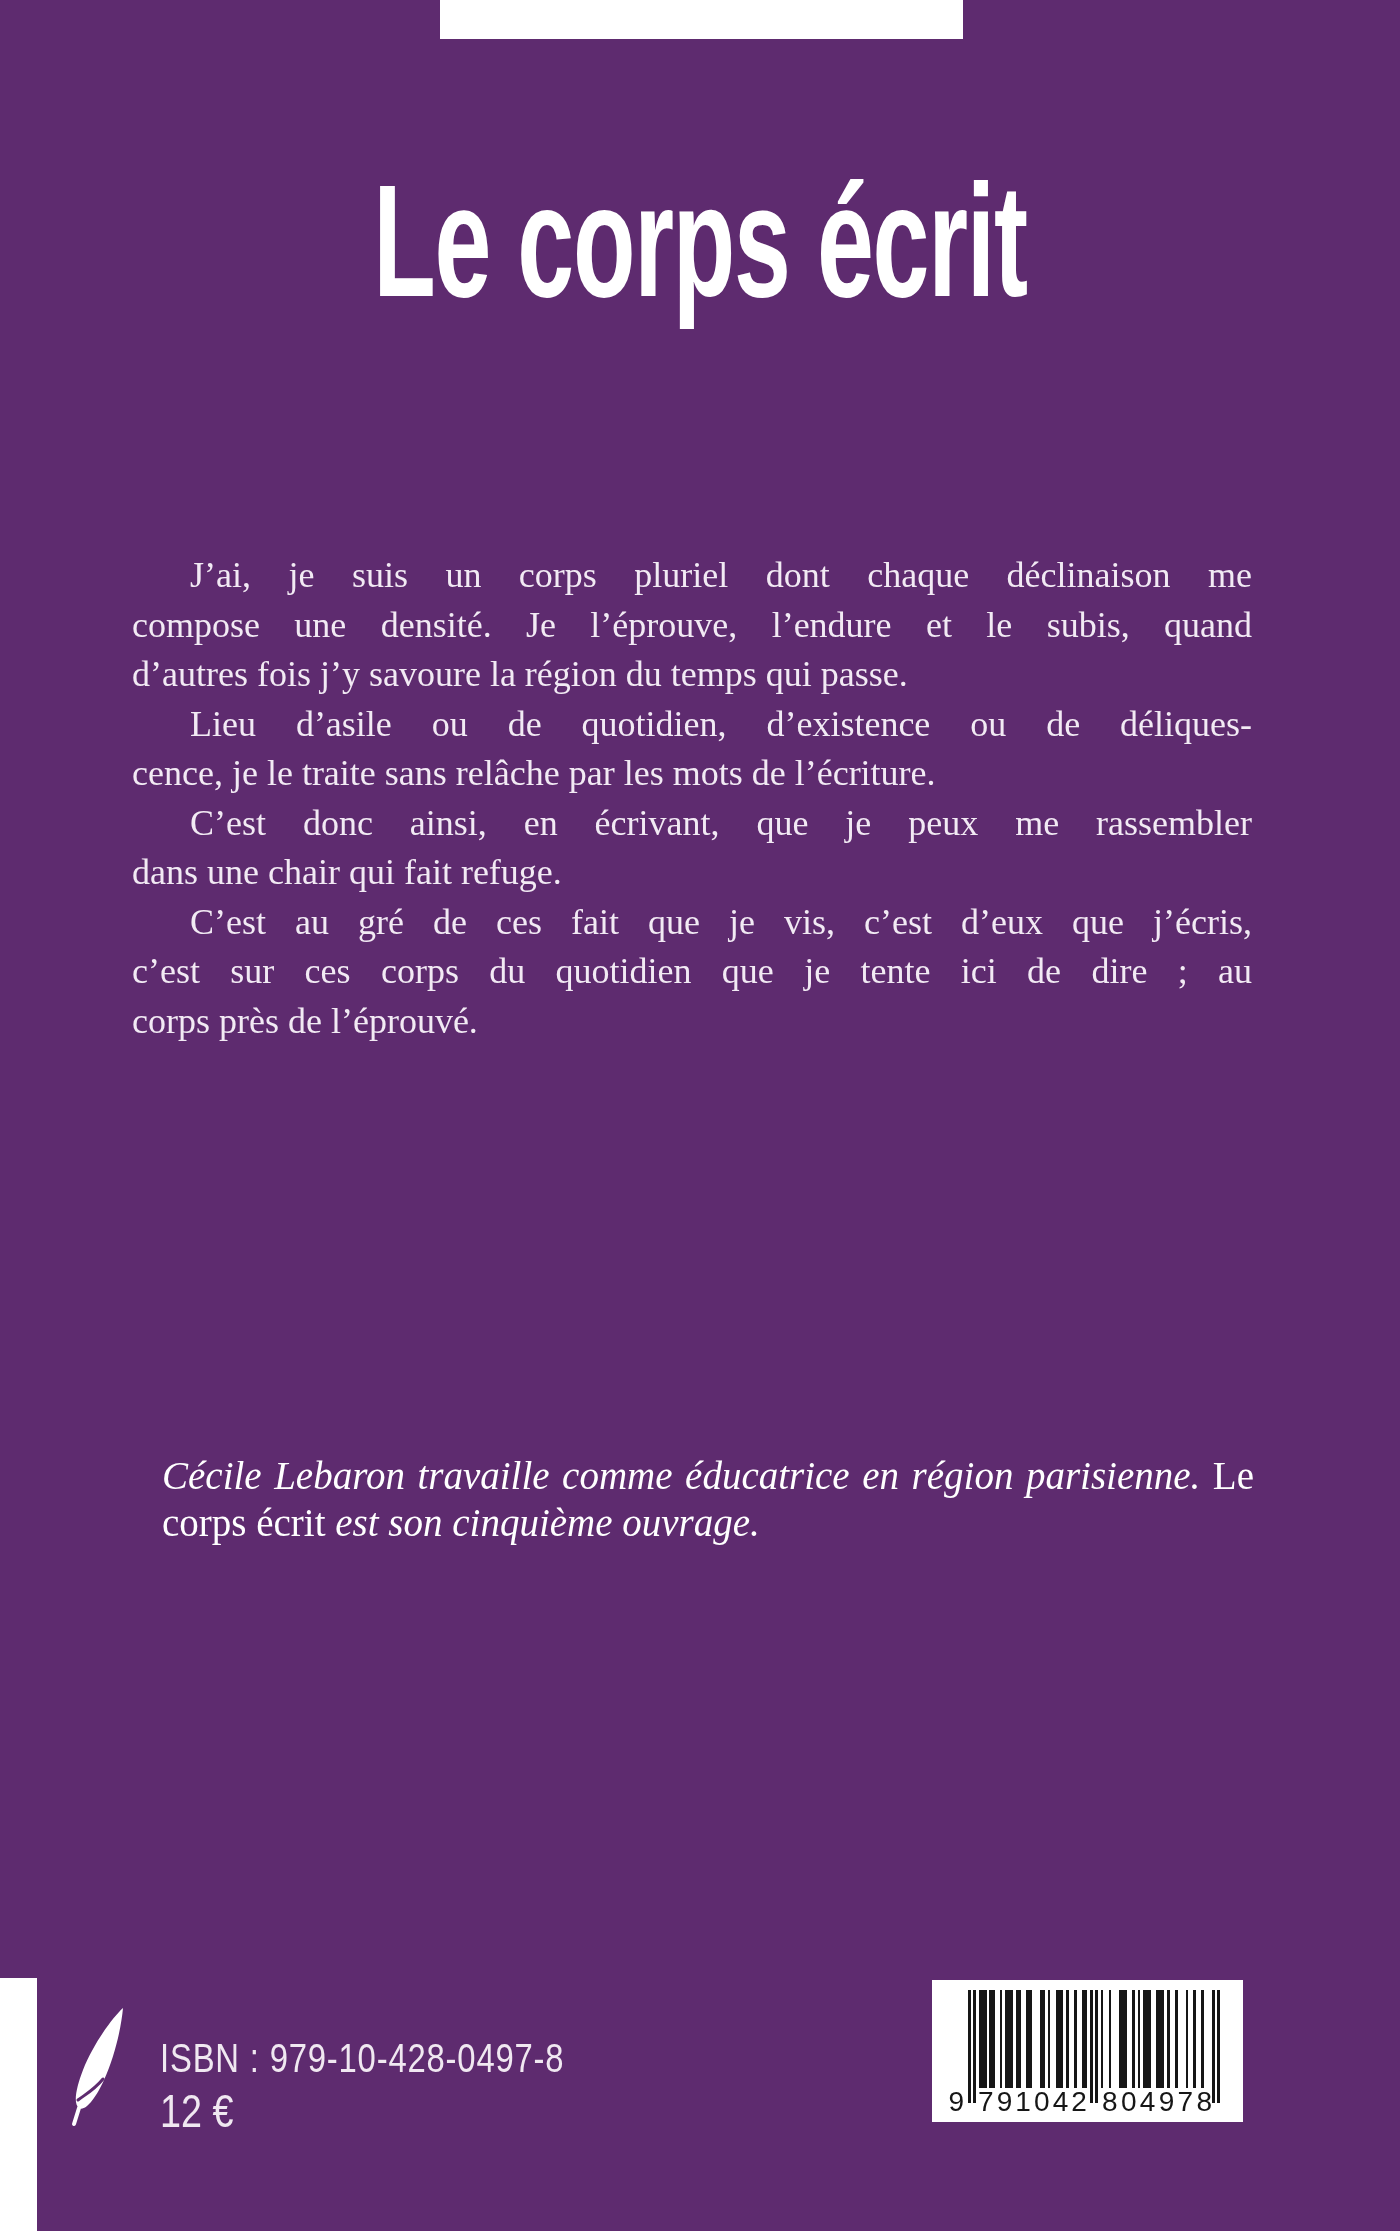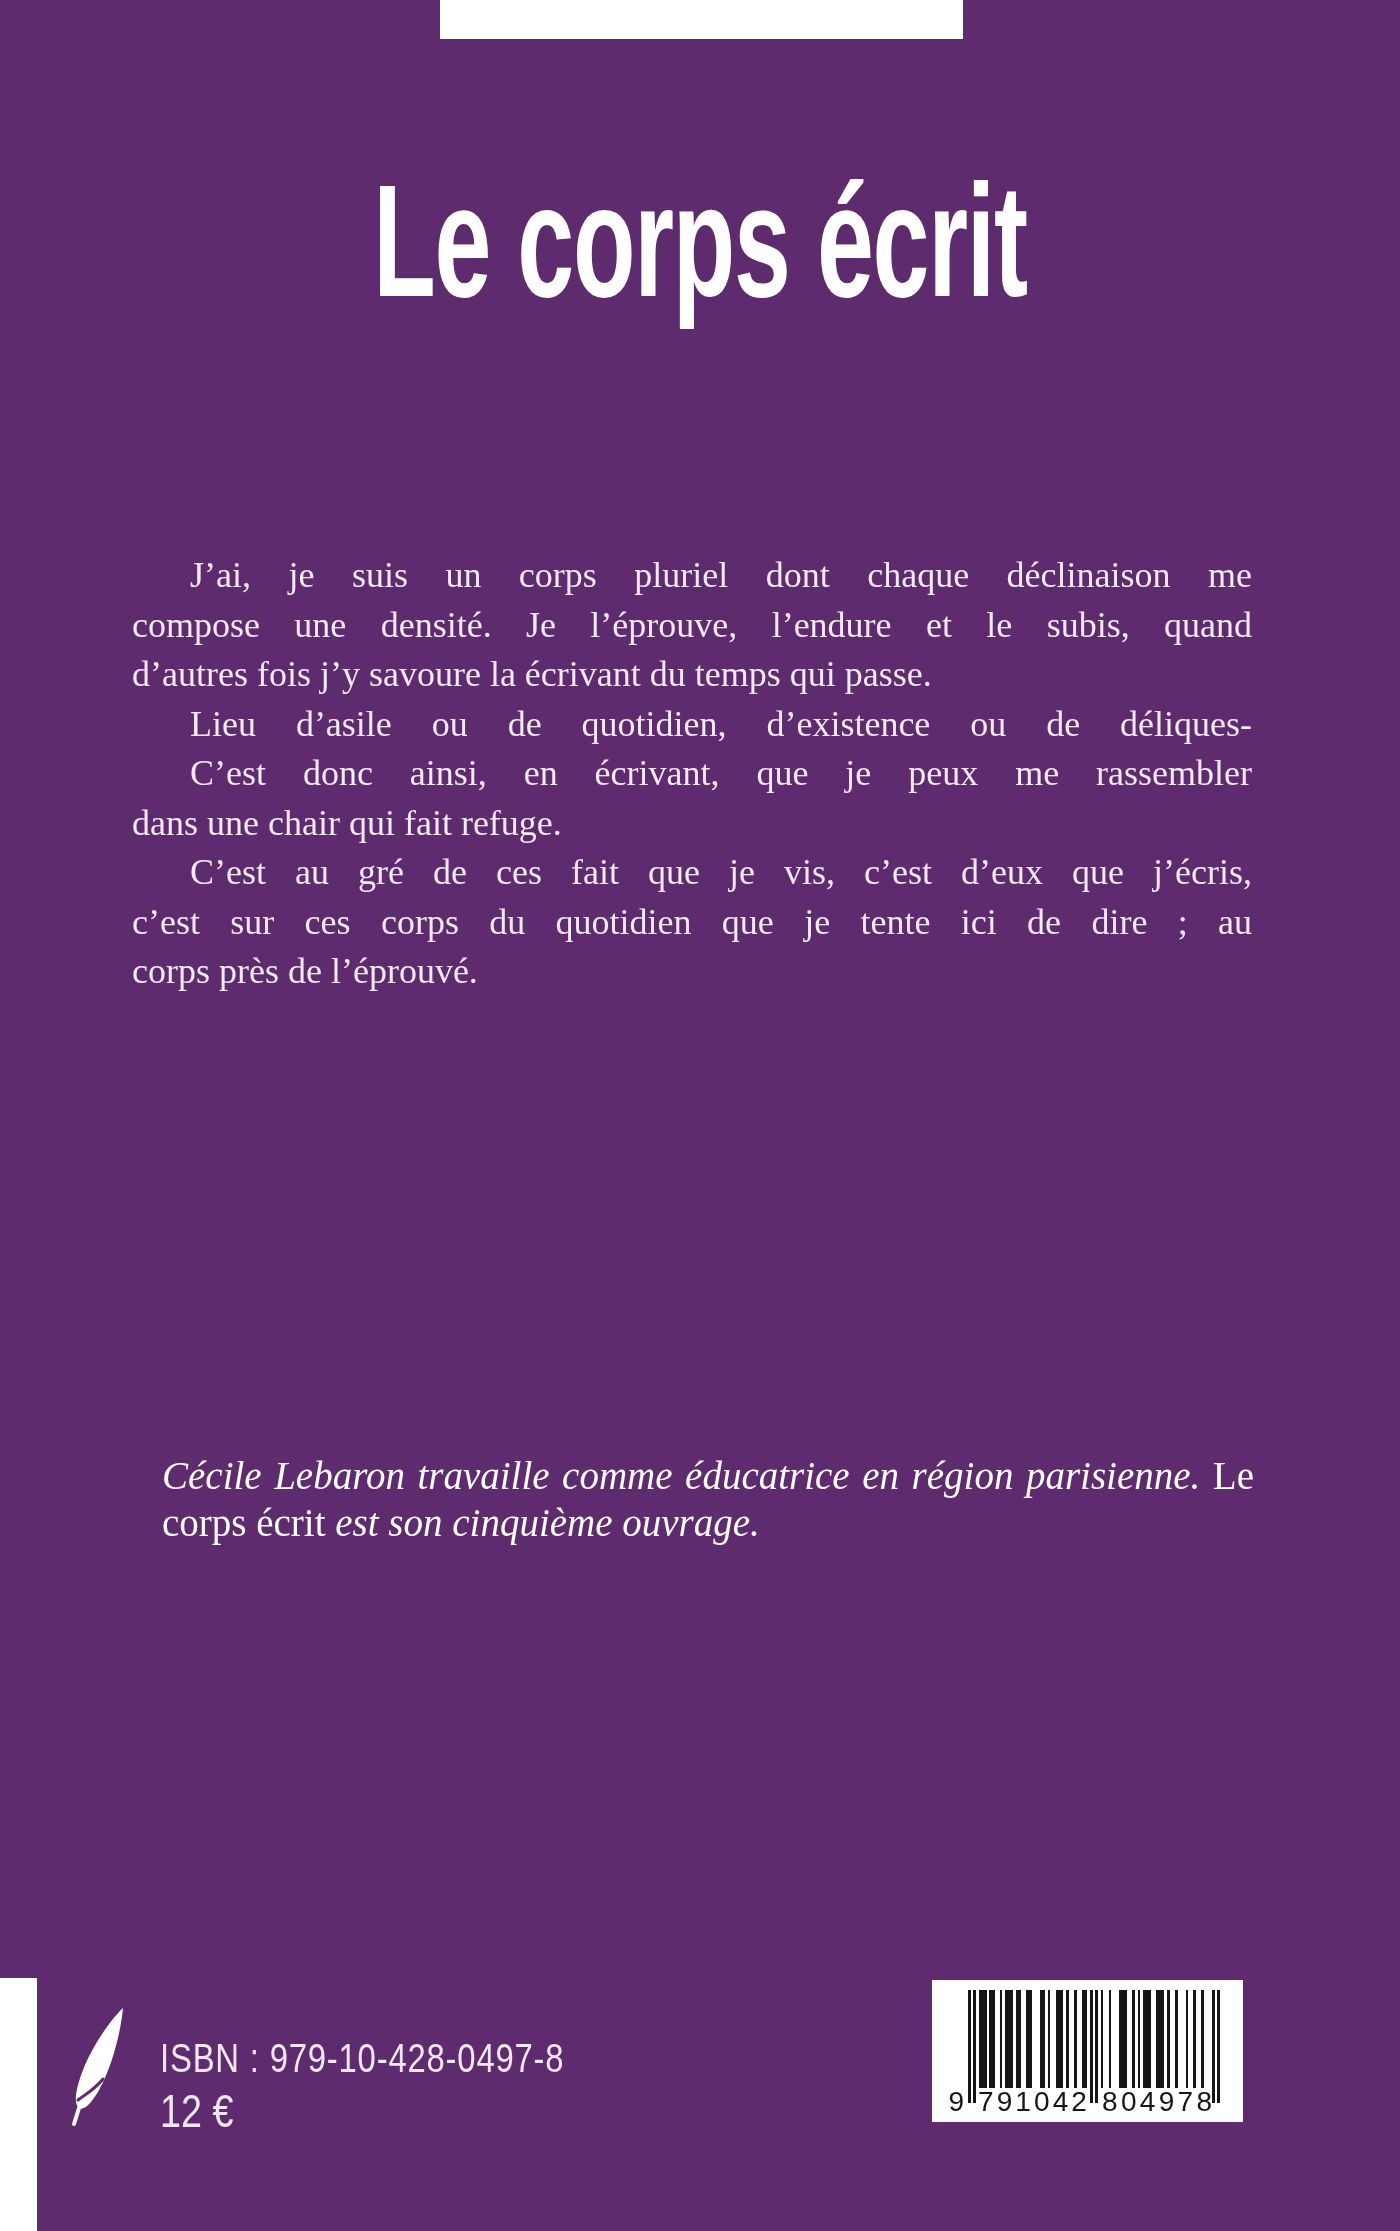--- a/index.html
+++ b/index.html
@@ -99,22 +99,23 @@
 
 <div class="cover" style="background: rgb(94, 43, 111);">
 
   <div class="top-notch"></div>
 
   <h1 class="book-title" style="color: rgb(255, 255, 255);">Le corps écrit</h1>
 
   <div class="synopsis" style="color: rgb(242, 234, 244);">
       <div class="line indent just">J’ai, je suis un corps pluriel dont chaque déclinaison me</div>
       <div class="line just">compose une densité. Je l’éprouve, l’endure et le subis, quand</div>
-      <div class="line">d’autres fois j’y savoure la écrivant du temps qui passe.</div>
+      <div class="line">d’autres fois j’y savoure la région du temps qui passe.</div>
       <div class="line indent just">Lieu d’asile ou de quotidien, d’existence ou de déliques-</div>
+      <div class="line">cence, je le traite sans relâche par les mots de l’écriture.</div>
       <div class="line indent just">C’est donc ainsi, en écrivant, que je peux me rassembler</div>
       <div class="line">dans une chair qui fait refuge.</div>
       <div class="line indent just">C’est au gré de ces fait que je vis, c’est d’eux que j’écris,</div>
       <div class="line just">c’est sur ces corps du quotidien que je tente ici de dire ; au</div>
       <div class="line">corps près de l’éprouvé.</div>
     </div>
 
   <div class="bio" style="color: #ffffff;">
       <div class="line just"><span class="ital">Cécile Lebaron travaille comme éducatrice en région parisienne.</span><span class="roman"> Le</span></div>
       <div class="line"><span class="roman">corps écrit</span><span class="ital"> est son cinquième ouvrage.</span></div>

